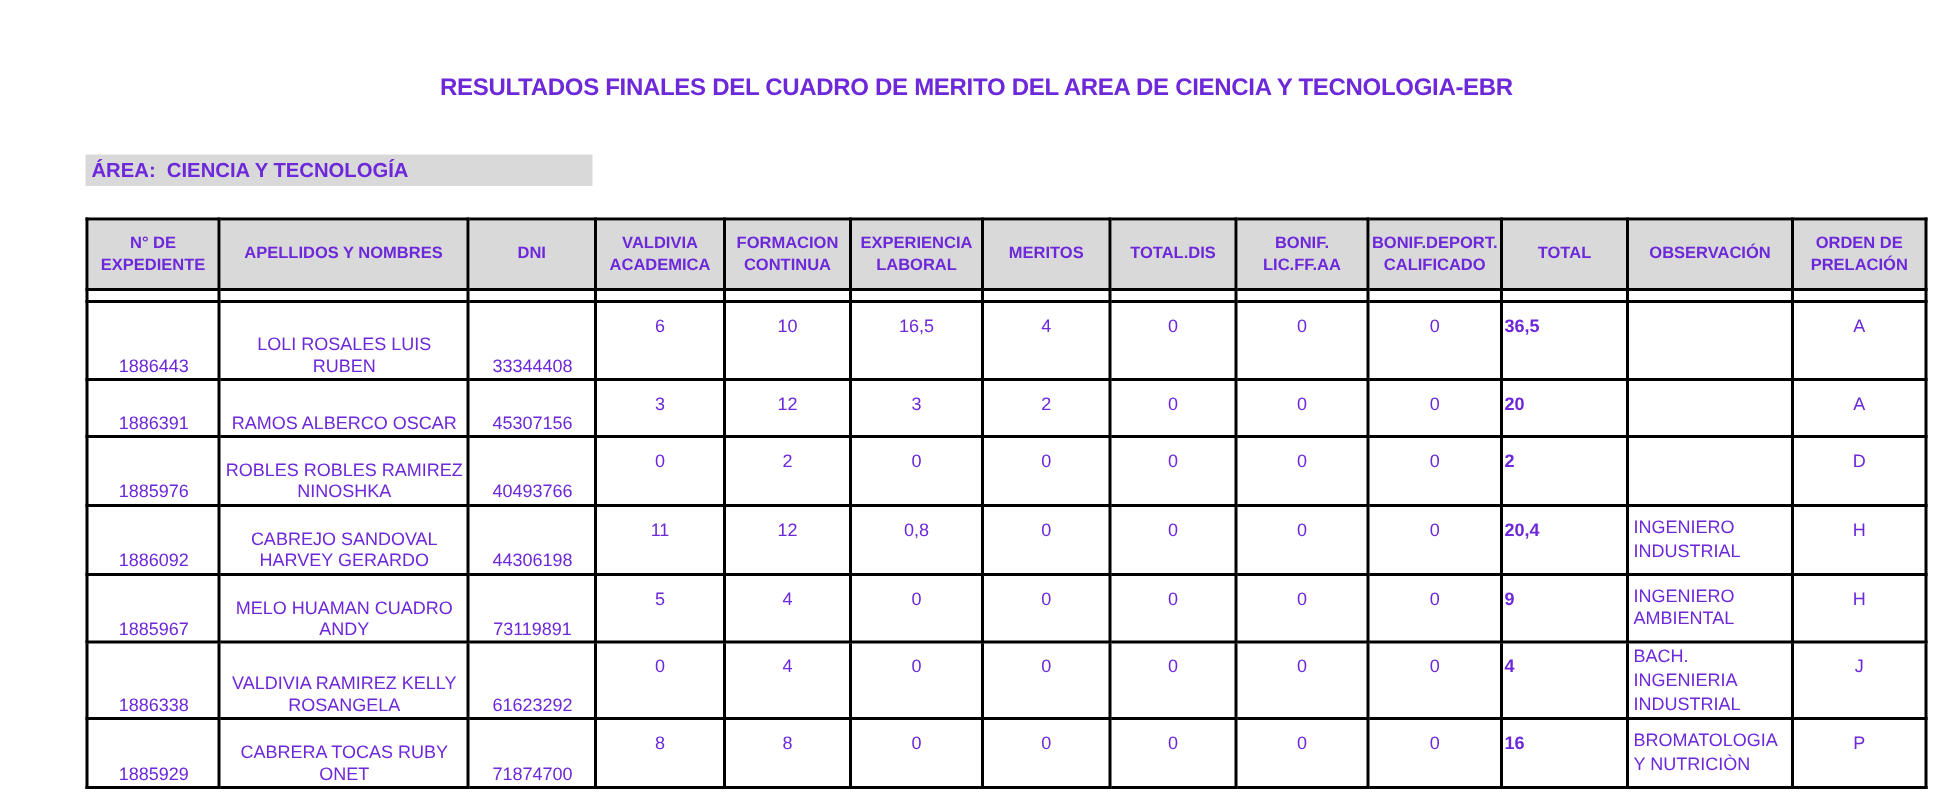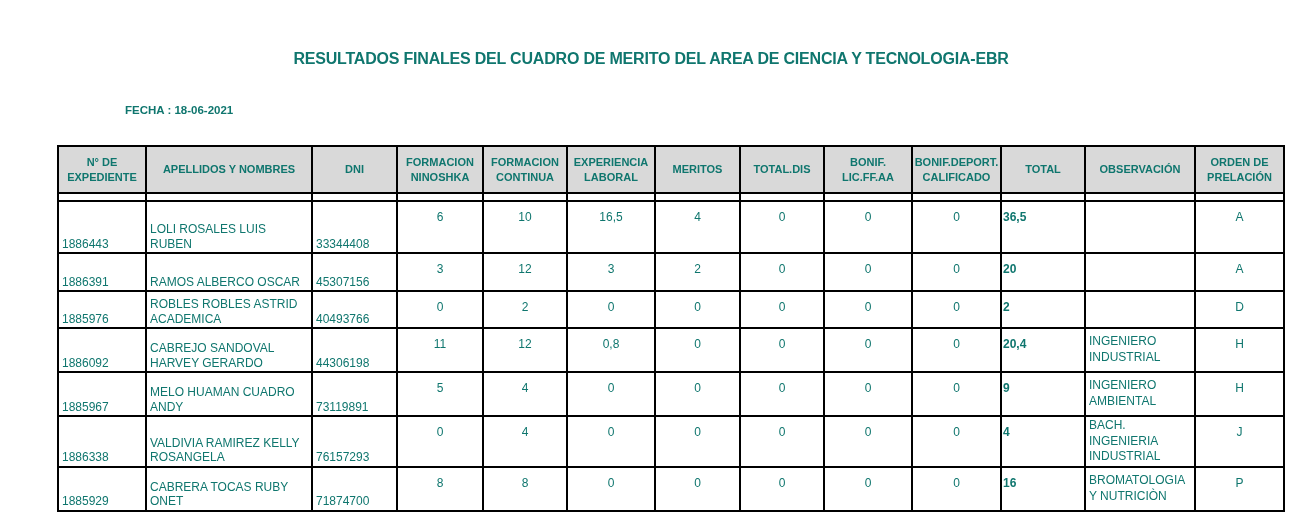--- a/index.html
+++ b/index.html
@@ -1,18 +1,18 @@
 <!DOCTYPE html>
 <html><head>
 <meta charset="utf-8">
 <style>
   html,body{margin:0;padding:0;background:#fff;}
   .page{
     position:relative;width:1302px;height:531px;background:#ffffff;
-    font-family:"Liberation Sans",sans-serif;color:#0f766e;overflow:hidden;
+    font-family:"Liberation Sans",sans-serif;color:#6d28d9;overflow:hidden;
   }
   .doc-title{
     position:absolute;top:50px;left:0;width:100%;
     text-align:center;font-weight:bold;font-size:16px;letter-spacing:-0.2px;
   }
   .fecha{
     position:absolute;top:84px;left:125px;
     font-weight:bold;font-size:11.5px;margin-top:20px;
   }
   .area-bar{
@@ -34,38 +34,39 @@
     overflow-wrap:anywhere;word-wrap:break-word;
   }
   .merit-table td{font-size:12px;}
   tr.spacer{height:8px;}
   tr.spacer td{padding:0;}
   tbody tr:nth-child(2){height:52px;}
   tbody tr:nth-child(3){height:38px;}
   tbody tr:nth-child(4){height:37px;}
   tbody tr:nth-child(5),tbody tr:nth-child(6),
   tbody tr:nth-child(7),tbody tr:nth-child(8){height:44px;}
-  .cell-text{text-align:left;vertical-align:bottom;padding:1px 2px 1px 3px;line-height:1.2;}
+  .cell-text{text-align:center;vertical-align:bottom;padding:14px 2px 1px 3px;line-height:1.2;}
   .cell-num{text-align:center;vertical-align:top;padding-top:8px;}
   .cell-total{text-align:left;vertical-align:top;padding-top:8px;font-weight:bold;}
   .cell-obs{text-align:left;vertical-align:middle;font-size:11px;padding:1px 2px 1px 3px;line-height:1.3;}
   .cell-orden{text-align:center;vertical-align:top;padding-top:8px;}
   
   col.c0{width:88px;}  col.c1{width:166px;} col.c2{width:85px;}
   col.c3{width:86px;}  col.c4{width:84px;}  col.c5{width:88px;}
   col.c6{width:85px;}  col.c7{width:84px;}  col.c8{width:88px;}
   col.c9{width:89px;}  col.c10{width:84px;} col.c11{width:110px;}
   col.c12{width:89px;}
 </style>
 </head>
 <body>
 
 <div class="page">
   <div class="doc-title">RESULTADOS FINALES DEL CUADRO DE MERITO DEL AREA DE CIENCIA Y TECNOLOGIA-EBR</div>
   <div class="fecha">FECHA : 18-06-2021</div>
+  <div class="area-bar">ÁREA:  CIENCIA Y TECNOLOGÍA</div>
 
   <table class="merit-table">
     <colgroup>
       <col class="c0">
         <col class="c1">
         <col class="c2">
         <col class="c3">
       <col class="c4">
         <col class="c5">
         <col class="c6">
@@ -74,21 +75,21 @@
         <col class="c9">
         <col class="c10">
         <col class="c11">
       <col class="c12">
     </colgroup>
     <thead>
       <tr>
           <th>N° DE EXPEDIENTE</th>
           <th>APELLIDOS Y NOMBRES</th>
           <th>DNI</th>
-          <th>FORMACION NINOSHKA</th>
+          <th>VALDIVIA ACADEMICA</th>
           <th>FORMACION CONTINUA</th>
           <th>EXPERIENCIA LABORAL</th>
           <th>MERITOS</th>
           <th>TOTAL.DIS</th>
           <th>BONIF. LIC.FF.AA</th>
           <th>BONIF.DEPORT.CALIFICADO</th>
           <th>TOTAL</th>
           <th>OBSERVACIÓN</th>
           <th>ORDEN DE PRELACIÓN</th>
         </tr>
@@ -134,21 +135,21 @@
           <td class="cell-num">2</td>
           <td class="cell-num">0</td>
           <td class="cell-num">0</td>
           <td class="cell-num">0</td>
           <td class="cell-total">20</td>
           <td class="cell-obs"></td>
           <td class="cell-orden">A</td>
         </tr>
         <tr>
           <td class="cell-text">1885976</td>
-          <td class="cell-text">ROBLES ROBLES ASTRID ACADEMICA</td>
+          <td class="cell-text">ROBLES ROBLES RAMIREZ NINOSHKA</td>
           <td class="cell-text">40493766</td>
           <td class="cell-num">0</td>
           <td class="cell-num">2</td>
           <td class="cell-num">0</td>
           <td class="cell-num">0</td>
           <td class="cell-num">0</td>
           <td class="cell-num">0</td>
           <td class="cell-num">0</td>
           <td class="cell-total">2</td>
           <td class="cell-obs"></td>
@@ -180,21 +181,21 @@
           <td class="cell-num">0</td>
           <td class="cell-num">0</td>
           <td class="cell-num">0</td>
           <td class="cell-total">9</td>
           <td class="cell-obs">INGENIERO AMBIENTAL</td>
           <td class="cell-orden">H</td>
         </tr>
         <tr>
           <td class="cell-text">1886338</td>
           <td class="cell-text">VALDIVIA RAMIREZ KELLY ROSANGELA</td>
-          <td class="cell-text">76157293</td>
+          <td class="cell-text">61623292</td>
           <td class="cell-num">0</td>
           <td class="cell-num">4</td>
           <td class="cell-num">0</td>
           <td class="cell-num">0</td>
           <td class="cell-num">0</td>
           <td class="cell-num">0</td>
           <td class="cell-num">0</td>
           <td class="cell-total">4</td>
           <td class="cell-obs">BACH. INGENIERIA INDUSTRIAL</td>
           <td class="cell-orden">J</td>

